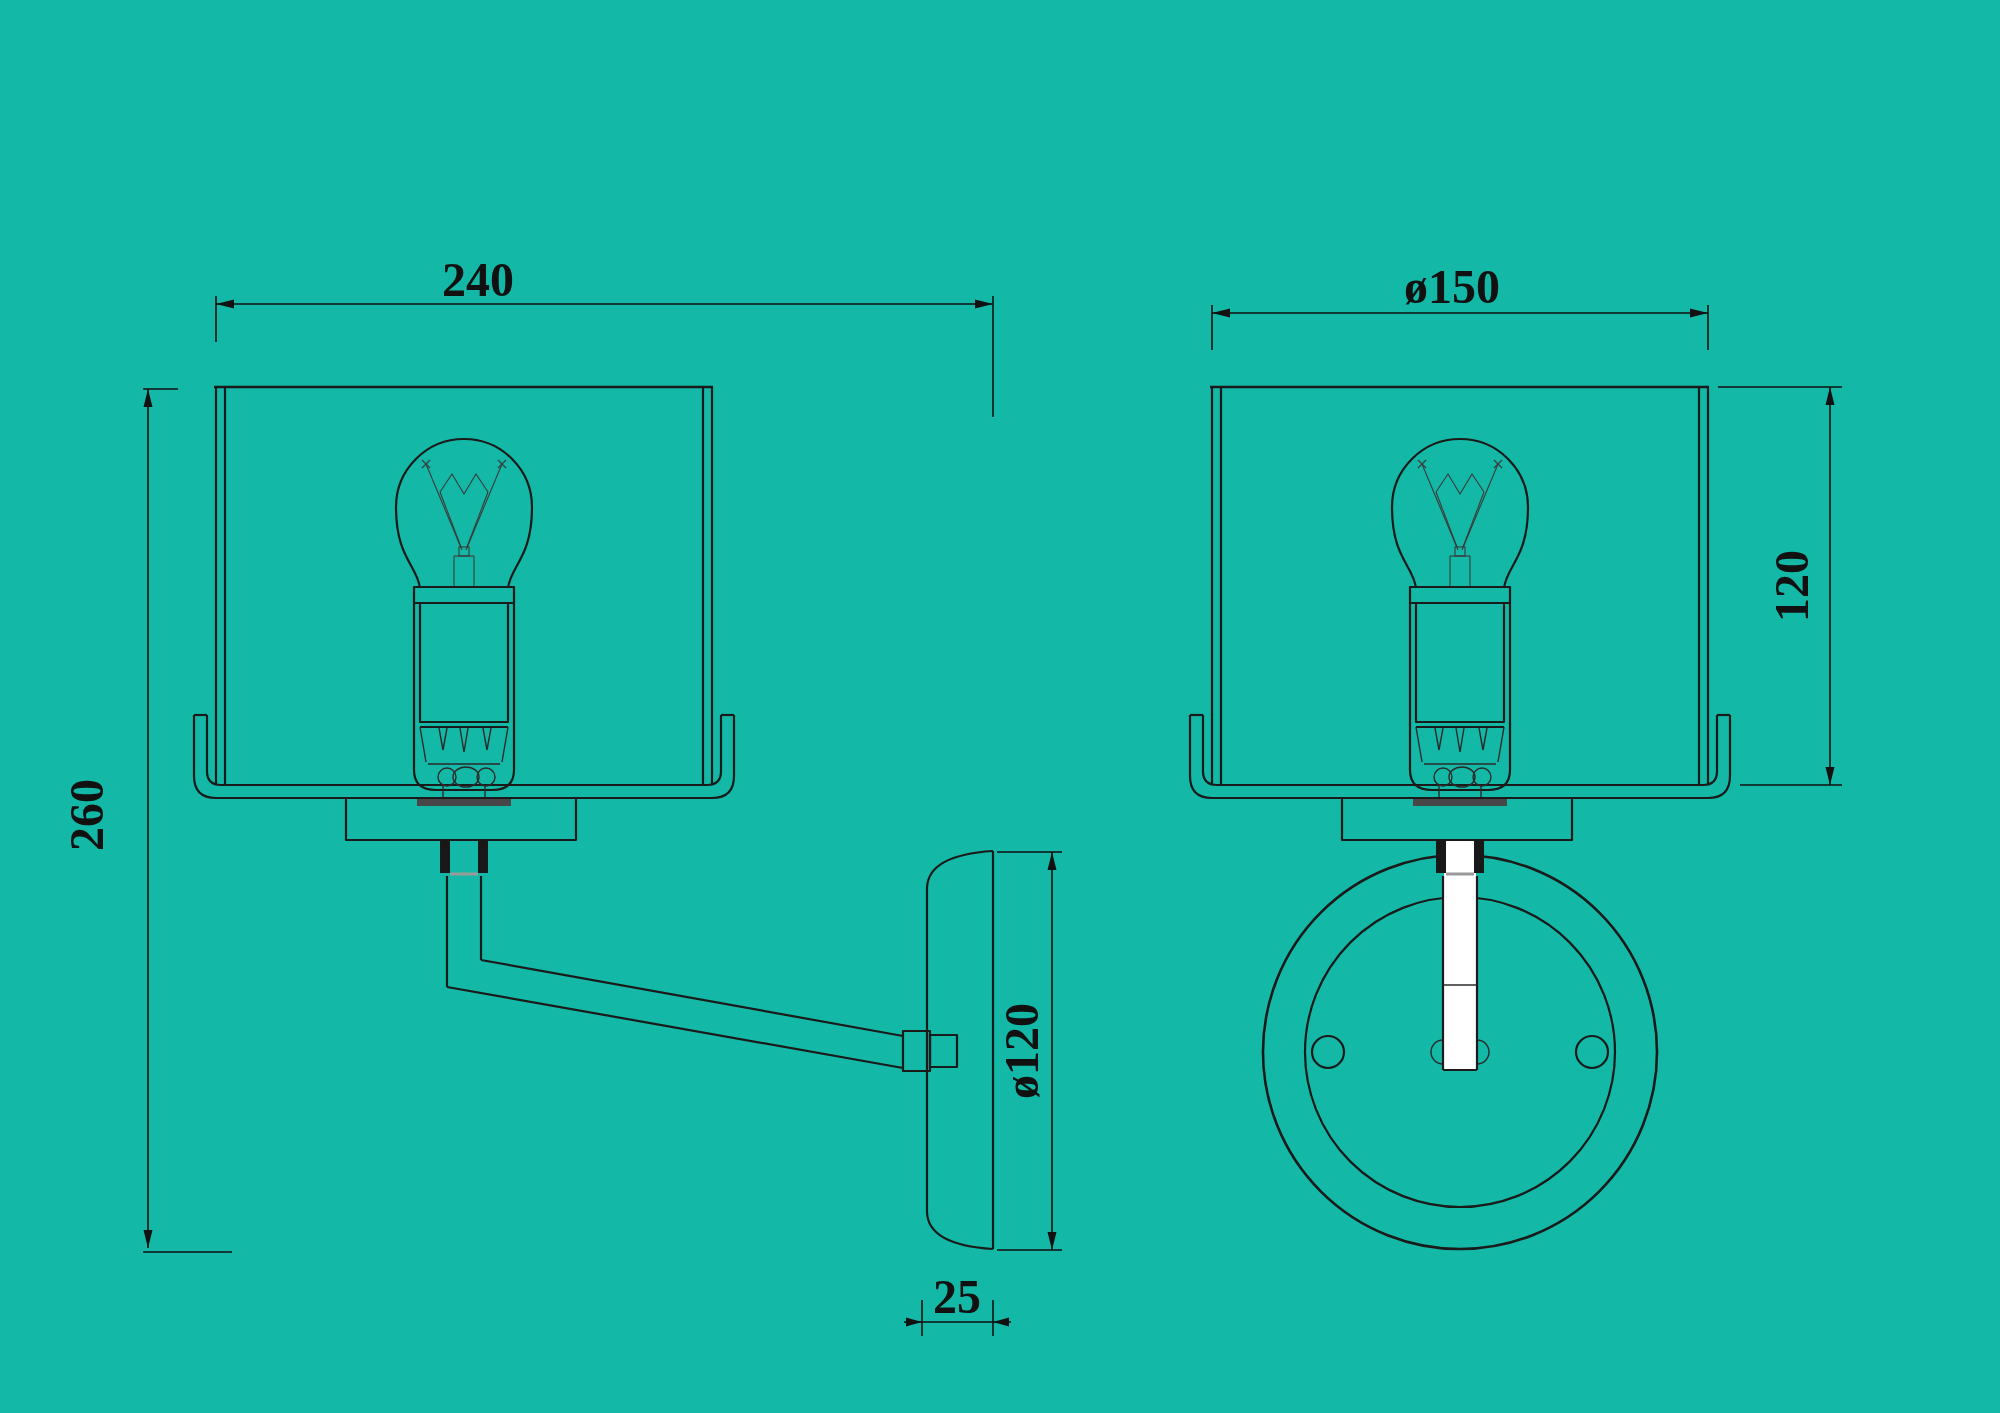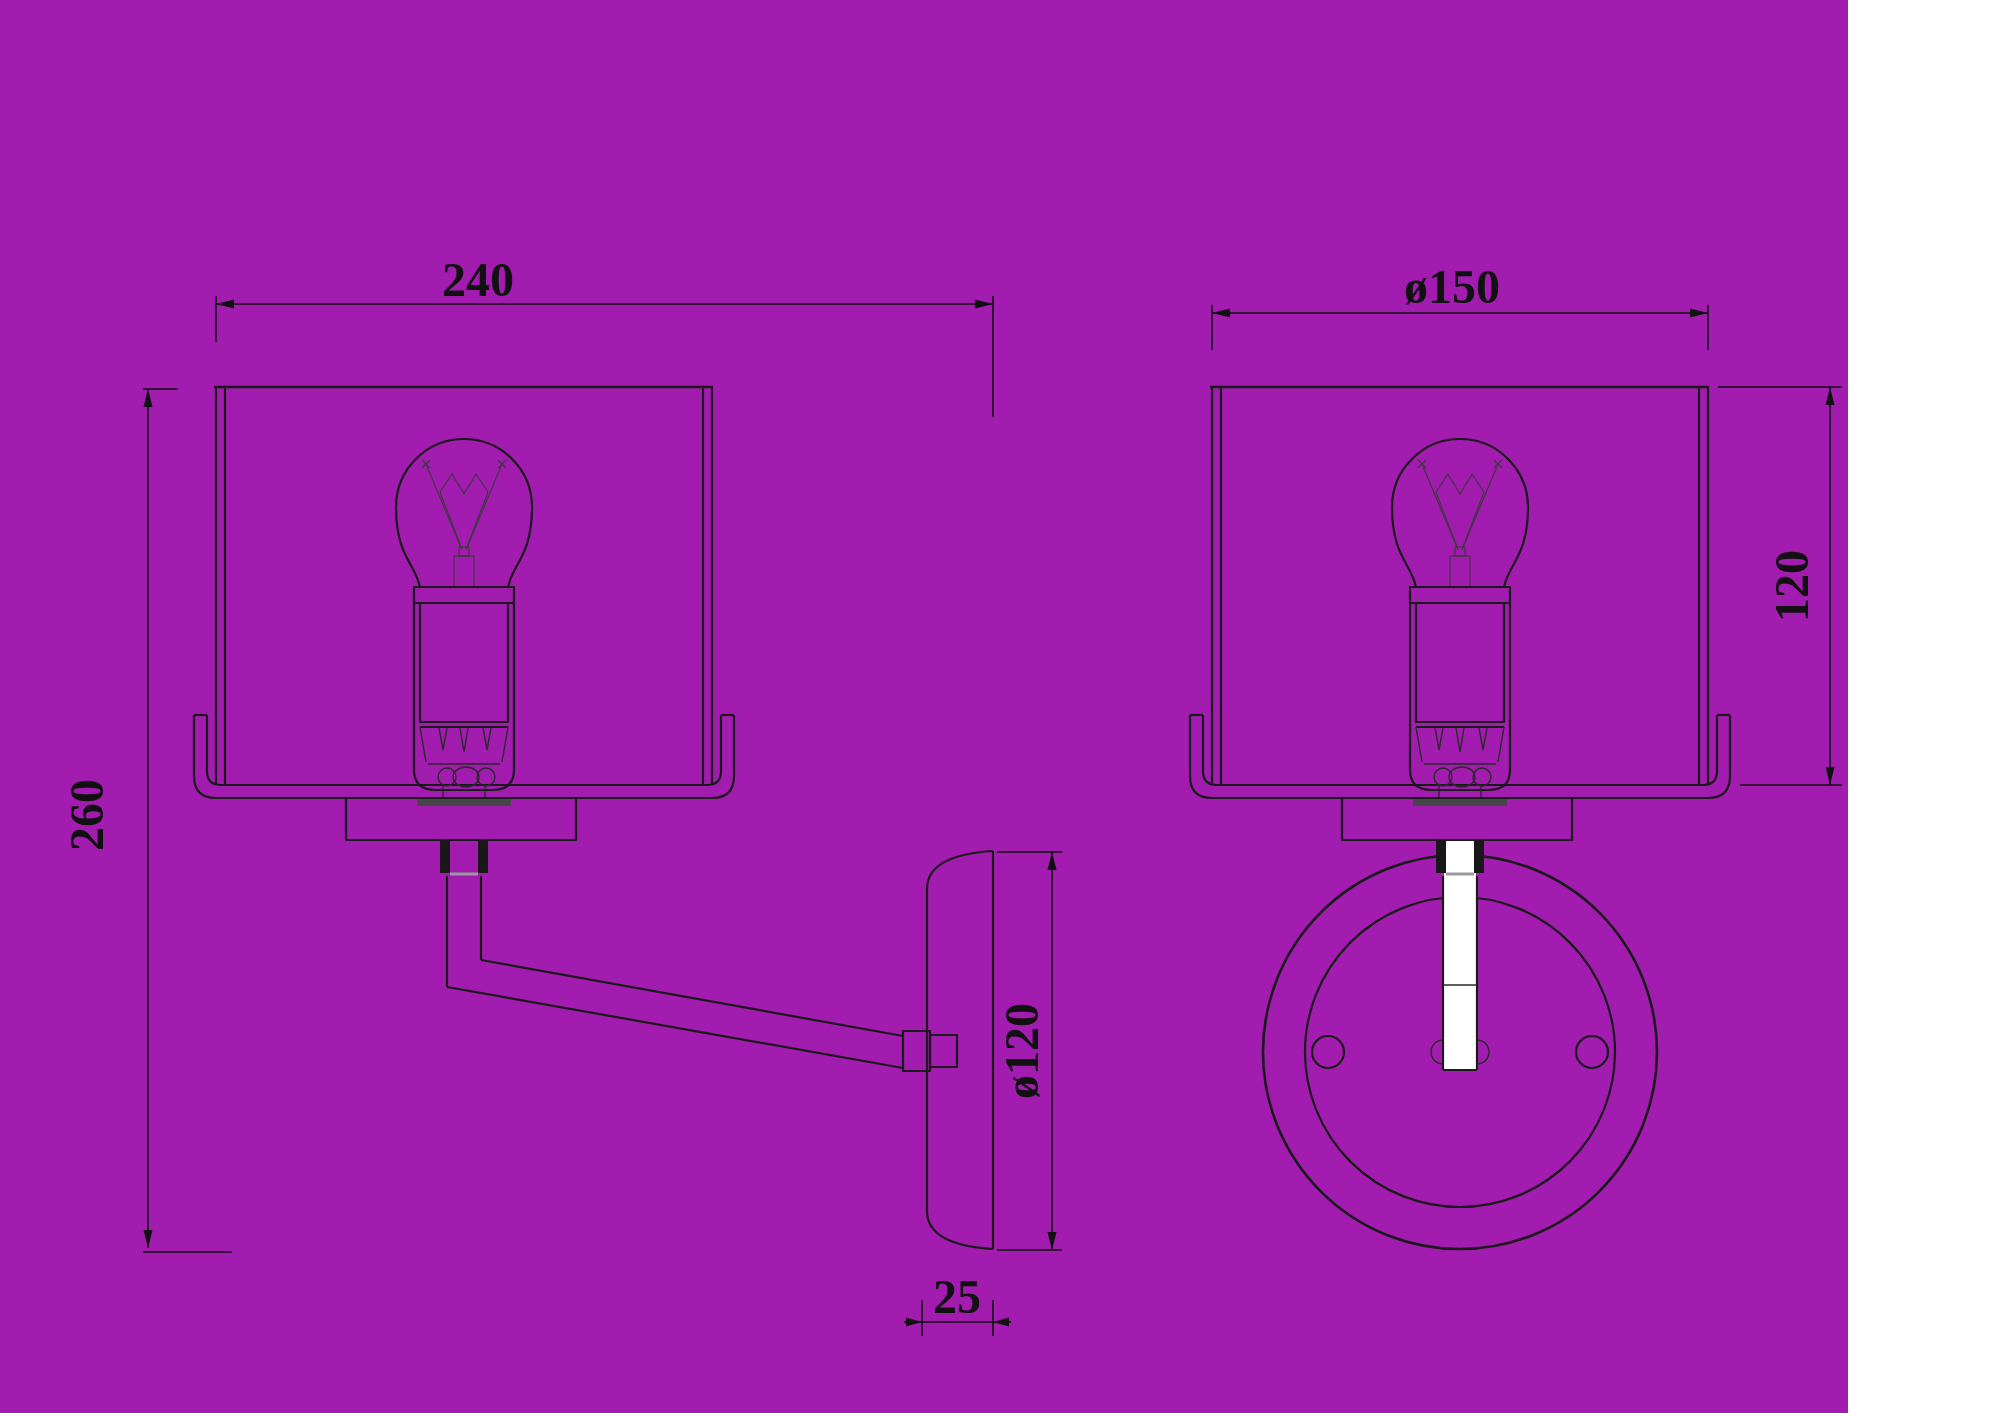--- a/index.html
+++ b/index.html
@@ -1,16 +1,16 @@
 <!DOCTYPE html>
 <html><head>
 <meta charset="utf-8">
 <style>
   html,body{margin:0;padding:0;background:#ffffff;}
-  .stage{width:1848px;height:1413px;background:#a21caf;position:relative;font-family:"Liberation Serif",serif;}
+  .stage{width:2000px;height:1413px;background:#14b8a6;position:relative;font-family:"Liberation Serif",serif;}
   svg{display:block;}
   .obj{stroke:#1a1a1a;stroke-width:2.2;fill:none;stroke-linecap:butt;stroke-linejoin:round;}
   .obj-thick{stroke:#1a1a1a;stroke-width:2.6;fill:none;}
   .thin{stroke:#2a2a2a;stroke-width:1.4;fill:none;}
   .hair{stroke:#3a3a3a;stroke-width:1.1;fill:none;}
   .dim{stroke:#111111;stroke-width:1.6;fill:none;}
   .arrow{fill:#111111;stroke:none;}
   .dimtext{font-family:"Liberation Serif",serif;font-size:48px;font-weight:bold;fill:#111111;}
   .whitefill{fill:#ffffff;stroke:none;}
   .blackbar{fill:#181818;stroke:none;}

